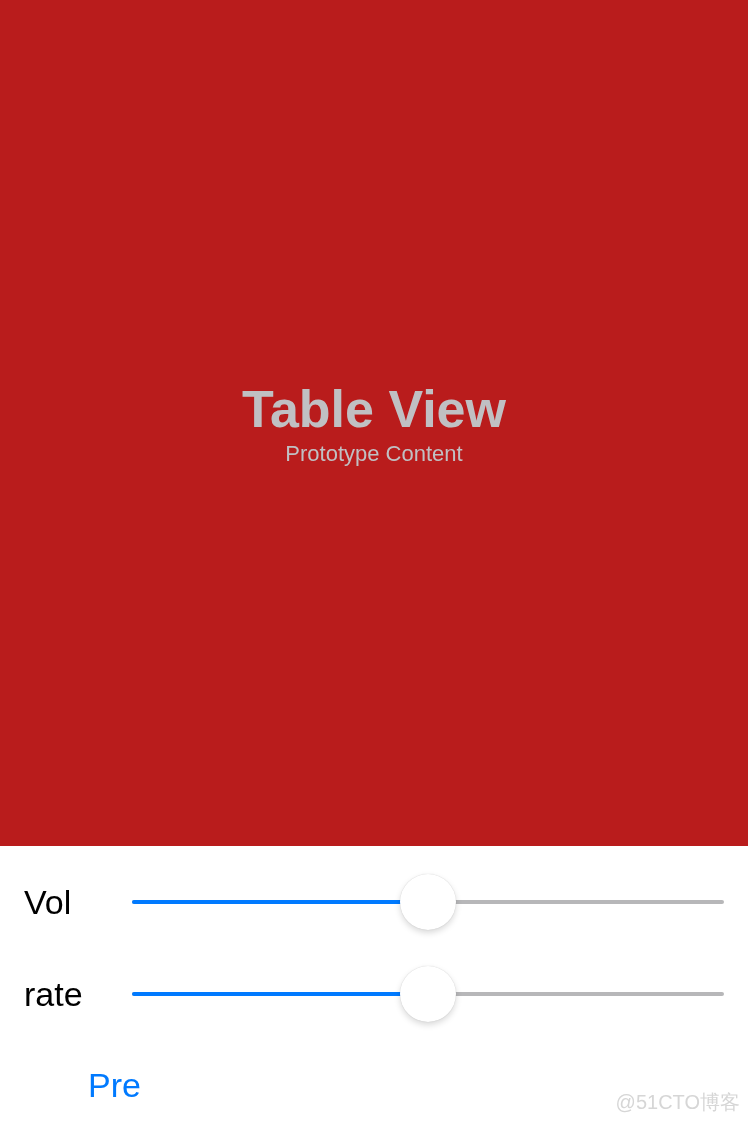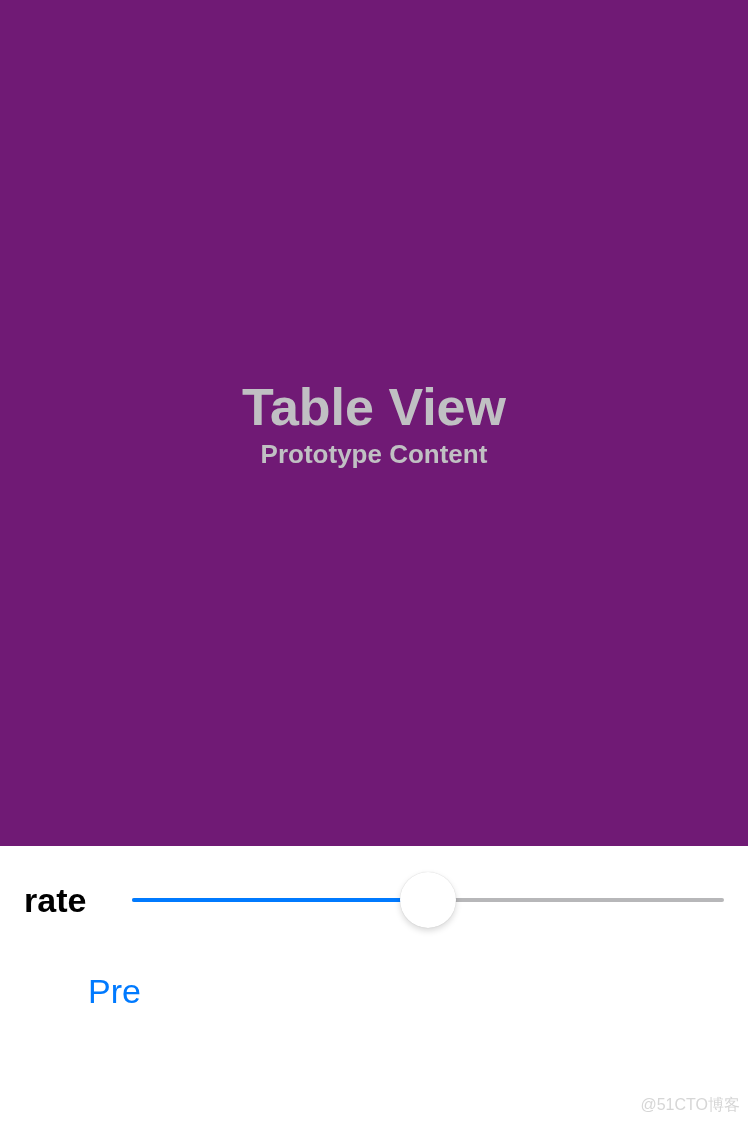--- a/index.html
+++ b/index.html
@@ -7,48 +7,48 @@
       width: 748px;
       height: 1122px;
       font-family: -apple-system, "Helvetica Neue", Helvetica, Arial, sans-serif;
       background: #ffffff;
       position: relative;
       overflow: hidden;
     }
     .table-view {
       width: 100%;
       height: 846px;
-      background: #701a75;
+      background: #b91c1c;
       display: flex;
       flex-direction: column;
       align-items: center;
       justify-content: center;
     }
     .table-title {
       font-size: 52px;
       font-weight: 700;
       color: #c0c0c3;
       margin-bottom: 2px;
     }
     .table-subtitle {
-      font-size: 26px;
-      font-weight: 700;
+      font-size: 22px;
+      font-weight: 400;
       color: #c0c0c3;
     }
     .controls {
       width: 100%;
       padding: 0 24px;
     }
     .slider-row {
       display: flex;
       align-items: center;
       width: 100%;
     }
     .slider-row.vol { margin-top: 18px; height: 76px; }
-    .slider-row.rate { margin-top: 16px; height: 76px; font-weight: bold; }
+    .slider-row.rate { margin-top: 16px; height: 76px; }
     .slider-label {
       font-size: 34px;
       color: #000000;
       width: 108px;
       flex-shrink: 0;
     }
     .slider {
       position: relative;
       flex: 1;
       height: 56px;
@@ -96,34 +96,42 @@
       color: #007aff;
       background: none;
       border: none;
       cursor: pointer;
       padding: 6px 4px;
     }
     .watermark {
       position: absolute;
       right: 8px;
       bottom: 6px;
-      font-size: 16px;
+      font-size: 20px;
       color: #d6d6d6;
     }
   </style>
 </head>
 <body>
 
 <div class="table-view">
   <div class="table-title">Table View</div>
   <div class="table-subtitle">Prototype Content</div>
 </div>
 
 <div class="controls">
 
+  <div class="slider-row vol">
+    <div class="slider-label">Vol</div>
+    <div class="slider">
+      <div class="track"></div>
+      <div class="fill" style="width:50%"></div>
+      <div class="thumb" style="left:50%"></div>
+    </div>
+  </div>
 
   <div class="slider-row rate">
     <div class="slider-label">rate</div>
     <div class="slider">
       <div class="track"></div>
       <div class="fill" style="width:50%"></div>
       <div class="thumb" style="left:50%"></div>
     </div>
   </div>
 

